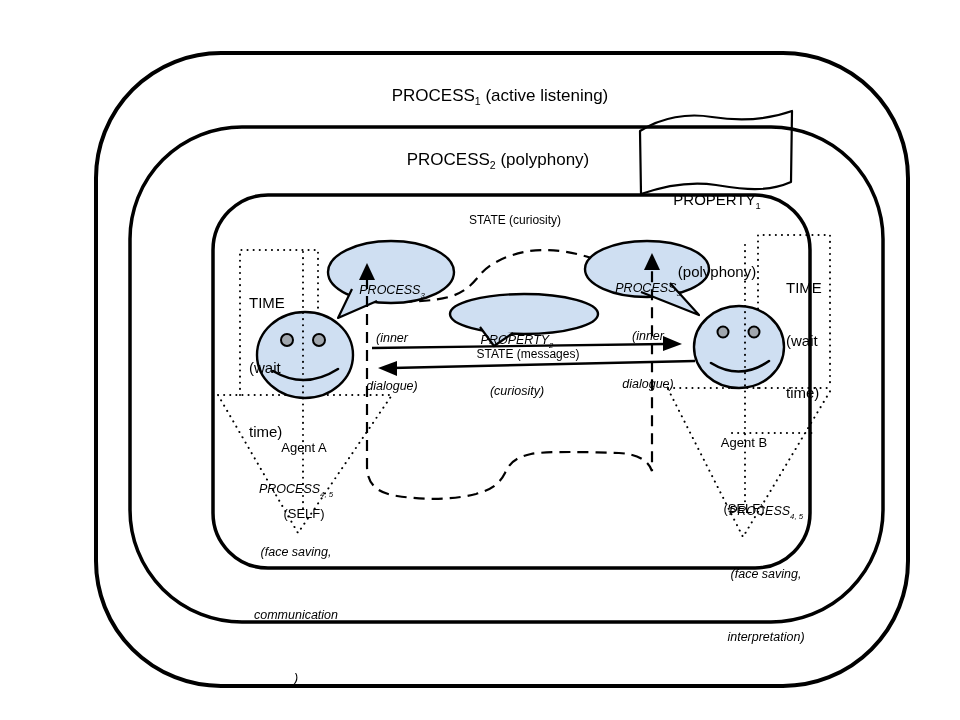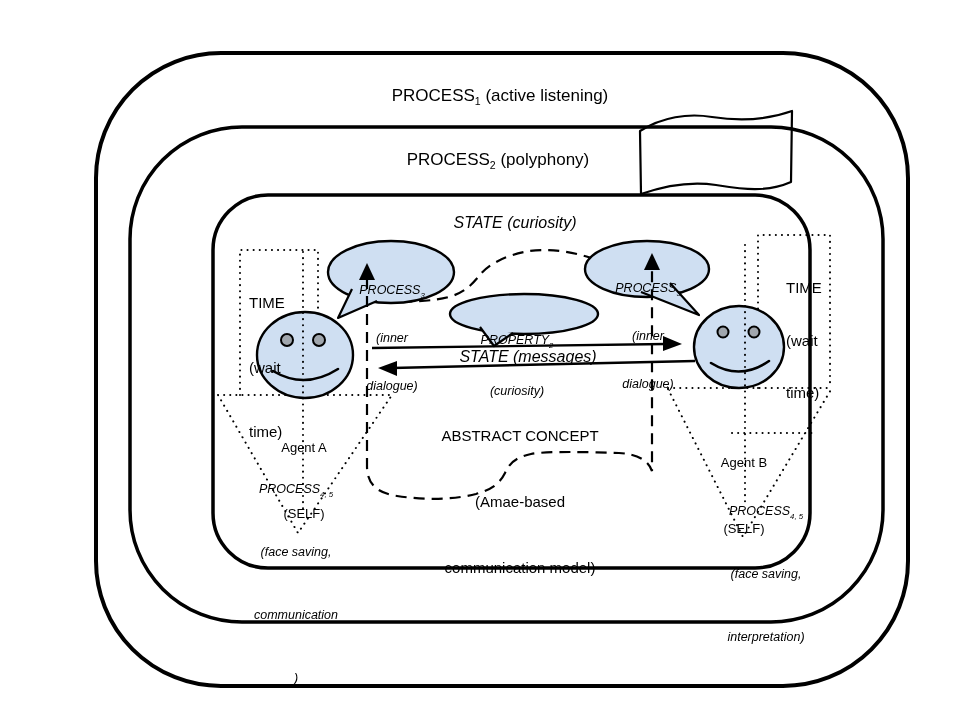--- a/index.html
+++ b/index.html
@@ -20,21 +20,21 @@
   .dash{fill:none;stroke:var(--ink);stroke-width:2.2;stroke-dasharray:11 7;}
   .solid{fill:none;stroke:var(--ink);stroke-width:2.4;}
   .sf{fill:var(--bubble-fill);stroke:var(--ink);stroke-width:2.4;}
   .tail{fill:var(--bubble-fill);stroke:var(--ink);stroke-width:2.2;stroke-linejoin:round;}
   .eye{fill:var(--eye-fill);stroke:var(--ink);stroke-width:2;}
   .smile{fill:none;stroke:var(--ink);stroke-width:2.6;stroke-linecap:round;}
   .ah{fill:var(--ink);stroke:none;}
   .txt{position:absolute;white-space:pre;line-height:1.2;}
   .c{transform:translateX(-50%);text-align:center;}
   .fs17{font-size:17px;}
-  .fs16{font-size:16px;font-style:italic;}
+  .fs16{font-size:12px;}
   .fs15{font-size:15px;}
   .fs14{font-size:13px;}
   .fs12{font-size:12.5px;font-style:italic;}
   sub.sb{font-size:62%;line-height:0;}
 </style>
 </head>
 <body>
 
 <div class="stage">
 
@@ -78,64 +78,63 @@
 
     <path class="dot" d="M 303,252 V 512 M 745,245 V 505"></path>
   </svg>
 
   <div class="txt c fs17" style="left:500px;top:86px"><span>PROCESS</span><sub class="sb">1</sub><span> (active listening)</span></div>
 
   <div class="txt c fs17" style="left:498px;top:150px"><span>PROCESS</span><sub class="sb">2</sub><span> (polyphony)</span></div>
 
   <div class="txt c fs16" style="left:515px;top:213px">STATE (curiosity)</div>
 
+  <div class="txt c fs15" style="left:717px;top:140px;line-height:24px">
+    <div><span>PROPERTY</span><sub class="sb">1</sub></div>
+    <div>(polyphony)</div>
+  </div>
 
   <div class="txt c fs12" style="left:392px;top:250px;line-height:16px">
     <div><span>PROCESS</span><sub class="sb">3</sub></div>
     <div>(inner</div>
     <div>dialogue)</div>
   </div>
 
   <div class="txt c fs12" style="left:648px;top:248px;line-height:16px">
     <div><span>PROCESS</span><sub class="sb">3</sub></div>
     <div>(inner</div>
     <div>dialogue)</div>
   </div>
 
   <div class="txt c fs12" style="left:517px;top:298px;line-height:17px">
     <div><span>PROPERTY</span><sub class="sb">2</sub></div>
     <div>(curiosity)</div>
   </div>
 
   <div class="txt c fs16" style="left:528px;top:347px">STATE (messages)</div>
 
-  <div class="txt c fs15" style="left:520px;top:381px;line-height:22px">
-    <div>ABSTRACT CONCEPT</div>
-    <div>(Amae-based</div>
-    <div>communication model)</div>
-  </div>
 
   <div class="txt fs15" style="left:249px;top:249px;line-height:21.5px">
     <div>TIME</div>
     <div>(wait</div>
     <div>time)</div>
   </div>
 
   <div class="txt fs15" style="left:786px;top:244px;line-height:17.5px">
     <div>TIME</div>
     <div>(wait</div>
     <div>time)</div>
   </div>
 
   <div class="txt c fs14" style="left:304px;top:393px;line-height:22px">
     <div>Agent A</div>
     <div>(SELF)</div>
   </div>
 
-  <div class="txt c fs14" style="left:744px;top:408px;line-height:22px">
+  <div class="txt c fs14" style="left:744px;top:388px;line-height:22px">
     <div>Agent B</div>
     <div>(SELF)</div>
   </div>
 
   <div class="txt c fs12" style="left:296px;top:437px;line-height:21px">
     <div><span>PROCESS</span><sub class="sb">4, 5</sub></div>
     <div>(face saving,</div>
     <div>communication</div>
     <div>)</div>
   </div>

